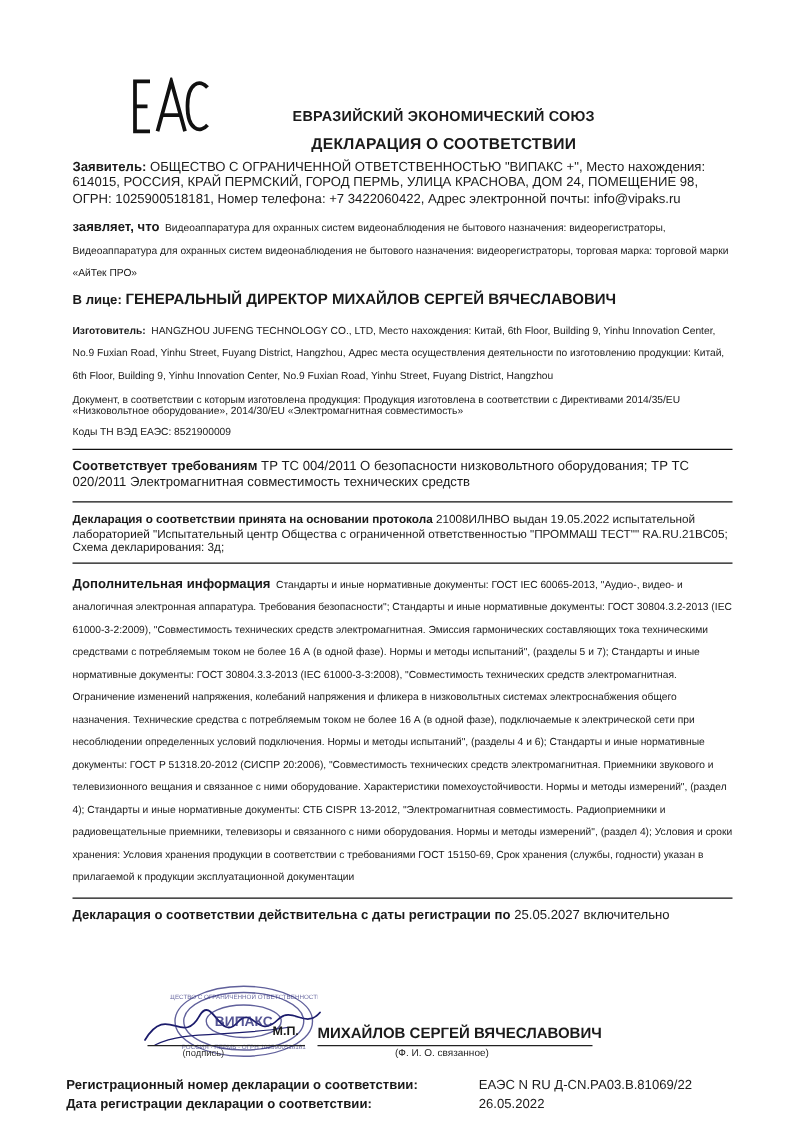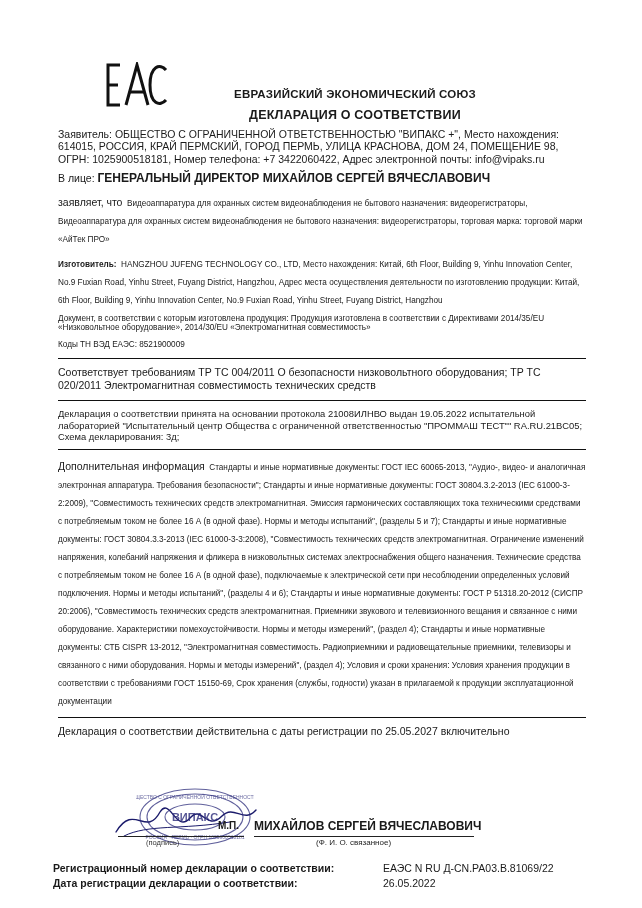--- a/index.html
+++ b/index.html
@@ -76,21 +76,21 @@
   }
 
   
   .body {
     position: absolute;
     left: 58px;
     top: 128px;
     width: 528px;
   }
   .lbl {
-    font-weight: normal;
+    font-weight: bold;
     font-size: 10.5px;
   }
   .val {
     font-size: 10.5px;
   }
   .para {
     font-size: 10.5px;
     line-height: 12.4px;
     text-align: left;
   }
@@ -688,50 +688,50 @@
     <div class="l2">ДЕКЛАРАЦИЯ О СООТВЕТСТВИИ</div>
   </div>
 
   <div class="body">
 
     <div class="block para">
       <span class="lbl">Заявитель:</span>
       <span class="val">ОБЩЕСТВО С ОГРАНИЧЕННОЙ ОТВЕТСТВЕННОСТЬЮ "ВИПАКС +", Место нахождения: 614015, РОССИЯ, КРАЙ ПЕРМСКИЙ, ГОРОД ПЕРМЬ, УЛИЦА КРАСНОВА, ДОМ 24, ПОМЕЩЕНИЕ 98, ОГРН: 1025900518181, Номер телефона: +7 3422060422, Адрес электронной почты: info@vipaks.ru</span>
     </div>
 
+    <div class="block">
+      <span class="lbl">заявляет, что</span>
+      <span class="sm">Видеоаппаратура для охранных систем видеонаблюдения не бытового назначения: видеорегистраторы, Видеоаппаратура для охранных систем видеонаблюдения не бытового назначения: видеорегистраторы, торговая марка: торговой марки «АйТек ПРО»</span>
+    </div>
+
     <div class="block para">
       <span class="lbl">В лице:</span>
       <span class="big-name">ГЕНЕРАЛЬНЫЙ ДИРЕКТОР МИХАЙЛОВ СЕРГЕЙ ВЯЧЕСЛАВОВИЧ</span>
     </div>
 
     <div class="block">
-      <span class="lbl">заявляет, что</span>
-      <span class="sm">Видеоаппаратура для охранных систем видеонаблюдения не бытового назначения: видеорегистраторы, Видеоаппаратура для охранных систем видеонаблюдения не бытового назначения: видеорегистраторы, торговая марка: торговой марки «АйТек ПРО»</span>
-    </div>
-
-    <div class="block">
       <span class="sm" style="font-weight:bold">Изготовитель:</span>
       <span class="sm">HANGZHOU JUFENG TECHNOLOGY CO., LTD, Место нахождения: Китай, 6th Floor, Building 9, Yinhu Innovation Center, No.9 Fuxian Road, Yinhu Street, Fuyang District, Hangzhou, Адрес места осуществления деятельности по изготовлению продукции: Китай, 6th Floor, Building 9, Yinhu Innovation Center, No.9 Fuxian Road, Yinhu Street, Fuyang District, Hangzhou</span>
     </div>
 
     <div class="block sm">Документ, в соответствии с которым изготовлена продукция: Продукция изготовлена в соответствии с Директивами 2014/35/EU «Низковольтное оборудование», 2014/30/EU «Электромагнитная совместимость»</div>
 
     <div class="block sm" style="margin-bottom:1px">Коды ТН ВЭД ЕАЭС: 8521900009</div>
 
     <hr class="hr-strong">
 
     <div class="block reqs">
       <span class="lbl">Соответствует требованиям</span>
       <span class="val">ТР ТС 004/2011 О безопасности низковольтного оборудования; ТР ТС 020/2011 Электромагнитная совместимость технических средств</span>
     </div>
 
     <hr class="hr-strong">
 
     <div class="block mid">
-      <span style="font-weight:normal">Декларация о соответствии принята на основании протокола</span>
+      <span style="font-weight:bold">Декларация о соответствии принята на основании протокола</span>
       <span>21008ИЛНВО выдан 19.05.2022 испытательной лабораторией "Испытательный центр Общества с ограниченной ответственностью "ПРОММАШ ТЕСТ"" RA.RU.21BC05; Схема декларирования: 3д;</span>
     </div>
 
     <hr class="hr-thin">
 
     <div class="block">
       <span class="lbl">Дополнительная информация</span>
       <span class="para-tight">Стандарты и иные нормативные документы: ГОСТ IEC 60065-2013, "Аудио-, видео- и аналогичная электронная аппаратура. Требования безопасности"; Стандарты и иные нормативные документы: ГОСТ 30804.3.2-2013 (IEC 61000-3-2:2009), "Совместимость технических средств электромагнитная. Эмиссия гармонических составляющих тока техническими средствами с потребляемым током не более 16 А (в одной фазе). Нормы и методы испытаний", (разделы 5 и 7); Стандарты и иные нормативные документы: ГОСТ 30804.3.3-2013 (IEC 61000-3-3:2008), "Совместимость технических средств электромагнитная. Ограничение изменений напряжения, колебаний напряжения и фликера в низковольтных системах электроснабжения общего назначения. Технические средства с потребляемым током не более 16 А (в одной фазе), подключаемые к электрической сети при несоблюдении определенных условий подключения. Нормы и методы испытаний", (разделы 4 и 6); Стандарты и иные нормативные документы: ГОСТ Р 51318.20-2012 (СИСПР 20:2006), "Совместимость технических средств электромагнитная. Приемники звукового и телевизионного вещания и связанное с ними оборудование. Характеристики помехоустойчивости. Нормы и методы измерений", (раздел 4); Стандарты и иные нормативные документы: СТБ CISPR 13-2012, "Электромагнитная совместимость. Радиоприемники и радиовещательные приемники, телевизоры и связанного с ними оборудования. Нормы и методы измерений", (раздел 4); Условия и сроки хранения: Условия хранения продукции в соответствии с требованиями ГОСТ 15150-69, Срок хранения (службы, годности) указан в прилагаемой к продукции эксплуатационной документации</span>
     </div>
 

